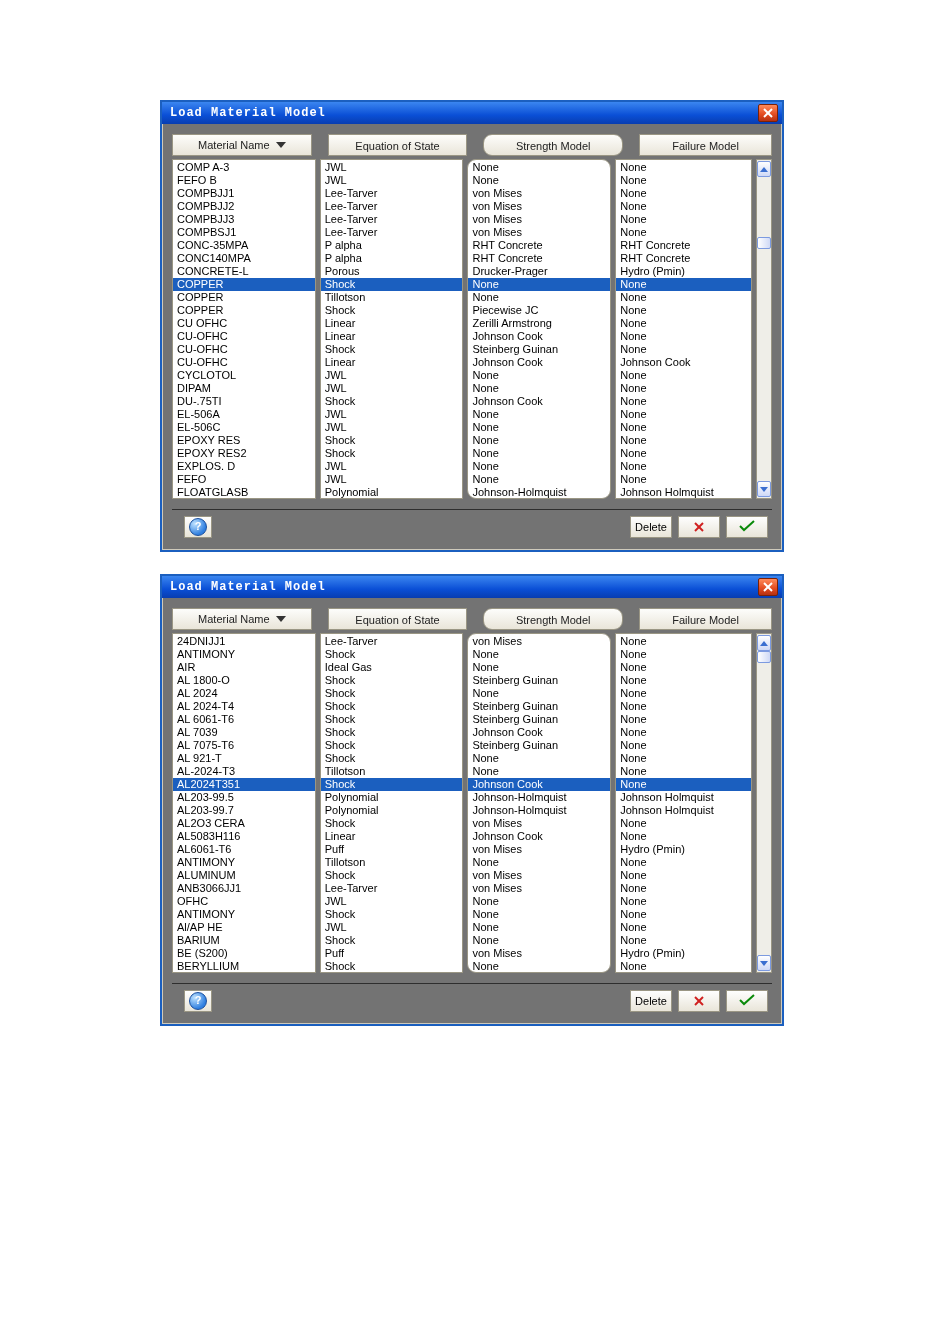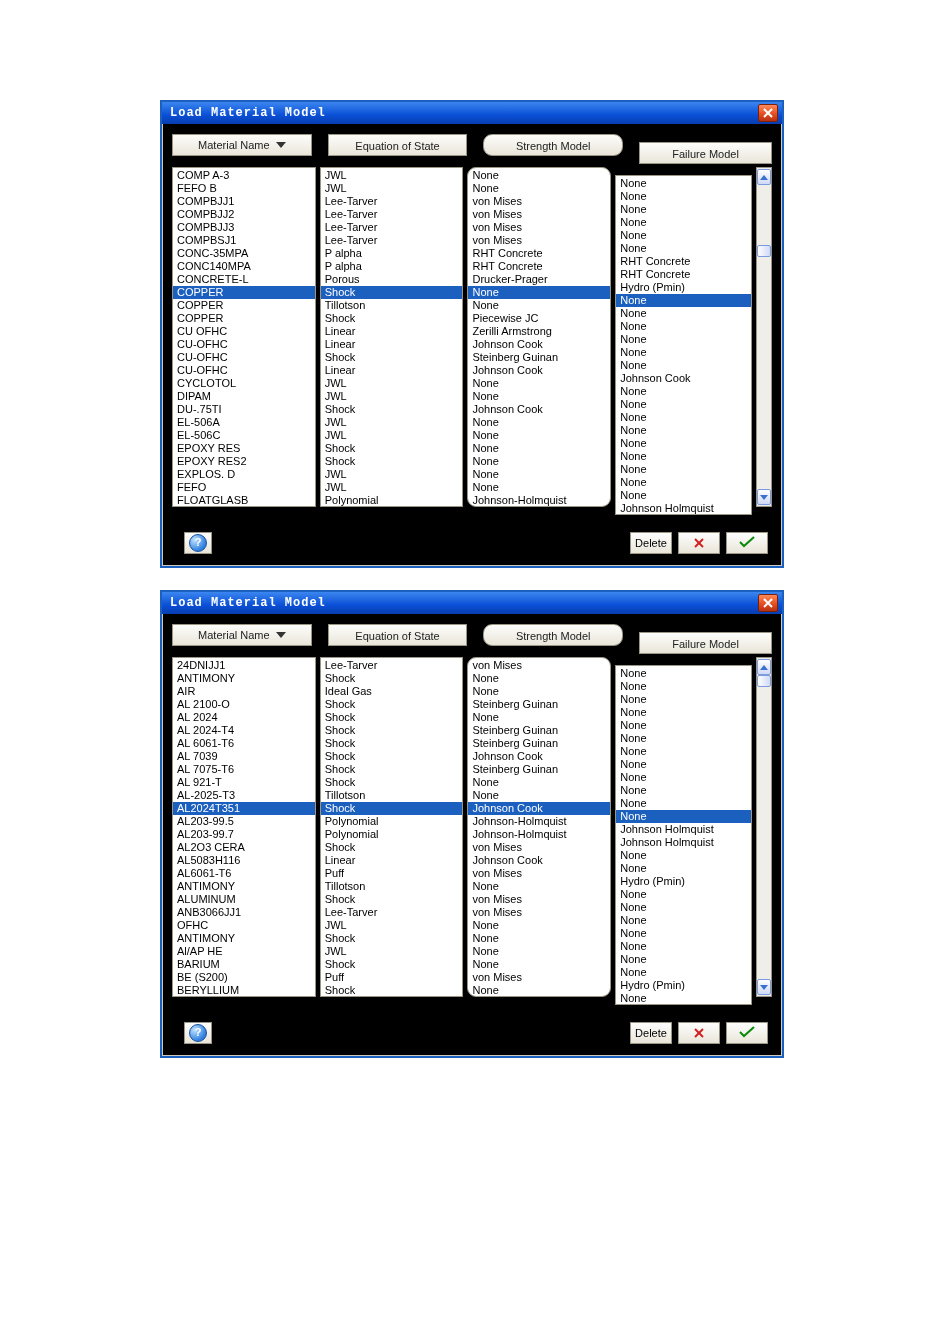--- a/index.html
+++ b/index.html
@@ -11,21 +11,21 @@
     color: #000;
   }
   .page {
     width: 945px;
     box-sizing: border-box;
     padding: 100px 160px 40px 160px;
   }
   .dialog {
     width: 620px;
     border: 2px solid #1b5fbf;
-    background: #000000;
+    background: #737373;
     margin-bottom: 22px;
     box-shadow: 0 0 0 1px #cfcabb inset;
   }
   .titlebar {
     height: 22px;
     background: linear-gradient(to bottom, #3b86f0 0%, #0a4fd6 60%, #083db0 100%);
     color: #fff;
     display: flex;
     align-items: center;
     padding: 0 4px 0 8px;
@@ -72,21 +72,21 @@
   }
   .colhead:first-child {
     display: flex;
     align-items: center;
     justify-content: center;
     gap: 6px;
   }
   .colw0 { width: 145px; }
   .colw1 { width: 145px; }
   .colw2 { width: 145px; border-radius: 9px; }
-  .colw3 { width: 138px; margin-top: 8px; }
+  .colw3 { width: 138px; }
 
   .tablewrap {
     display: flex;
     gap: 4px;
     align-items: stretch;
   }
   .listbox {
     background: #fff;
     border: 1px solid #9a9684;
     height: 340px;
@@ -408,28 +408,28 @@
       </div>
           <div class="colhead colw3">
         <span>Failure Model</span>
       </div>
         </div>
       <div class="tablewrap">
         <div class="listbox colw0">
             <div class="rowcell">24DNIJJ1</div>
             <div class="rowcell">ANTIMONY</div>
             <div class="rowcell">AIR</div>
-            <div class="rowcell">AL 2100-O</div>
+            <div class="rowcell">AL 1800-O</div>
             <div class="rowcell">AL 2024</div>
             <div class="rowcell">AL 2024-T4</div>
             <div class="rowcell">AL 6061-T6</div>
             <div class="rowcell">AL 7039</div>
             <div class="rowcell">AL 7075-T6</div>
             <div class="rowcell">AL 921-T</div>
-            <div class="rowcell">AL-2025-T3</div>
+            <div class="rowcell">AL-2024-T3</div>
             <div class="rowcell sel">AL2024T351</div>
             <div class="rowcell">AL203-99.5</div>
             <div class="rowcell">AL203-99.7</div>
             <div class="rowcell">AL2O3 CERA</div>
             <div class="rowcell">AL5083H116</div>
             <div class="rowcell">AL6061-T6</div>
             <div class="rowcell">ANTIMONY</div>
             <div class="rowcell">ALUMINUM</div>
             <div class="rowcell">ANB3066JJ1</div>
             <div class="rowcell">OFHC</div>

